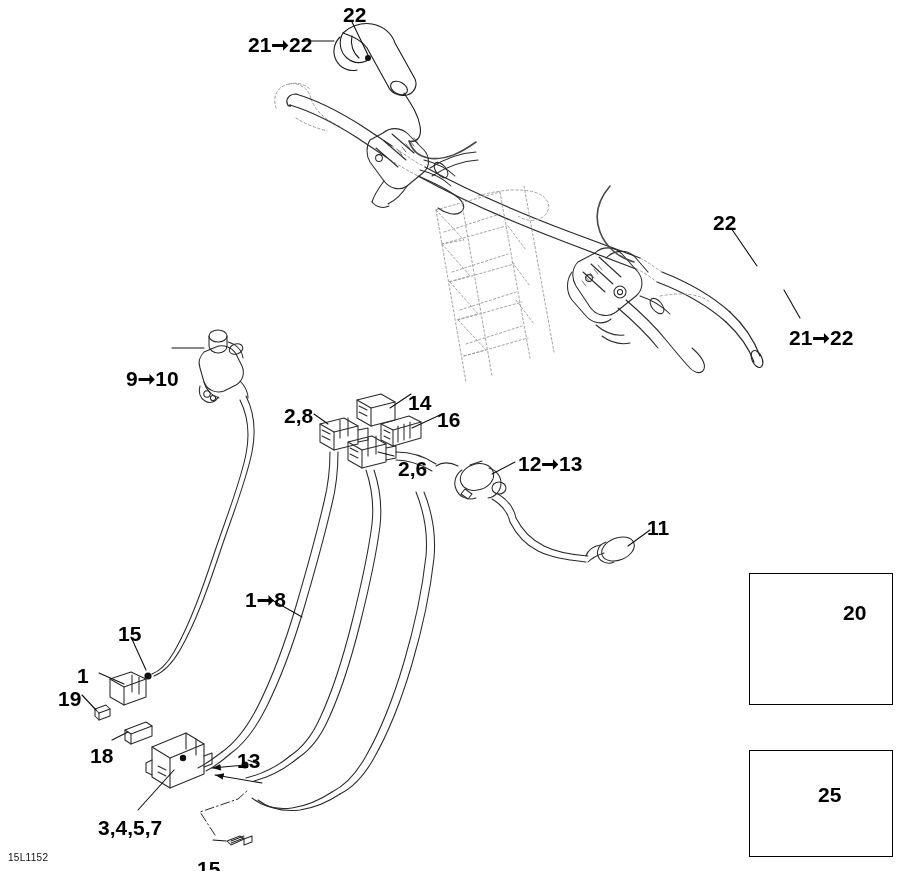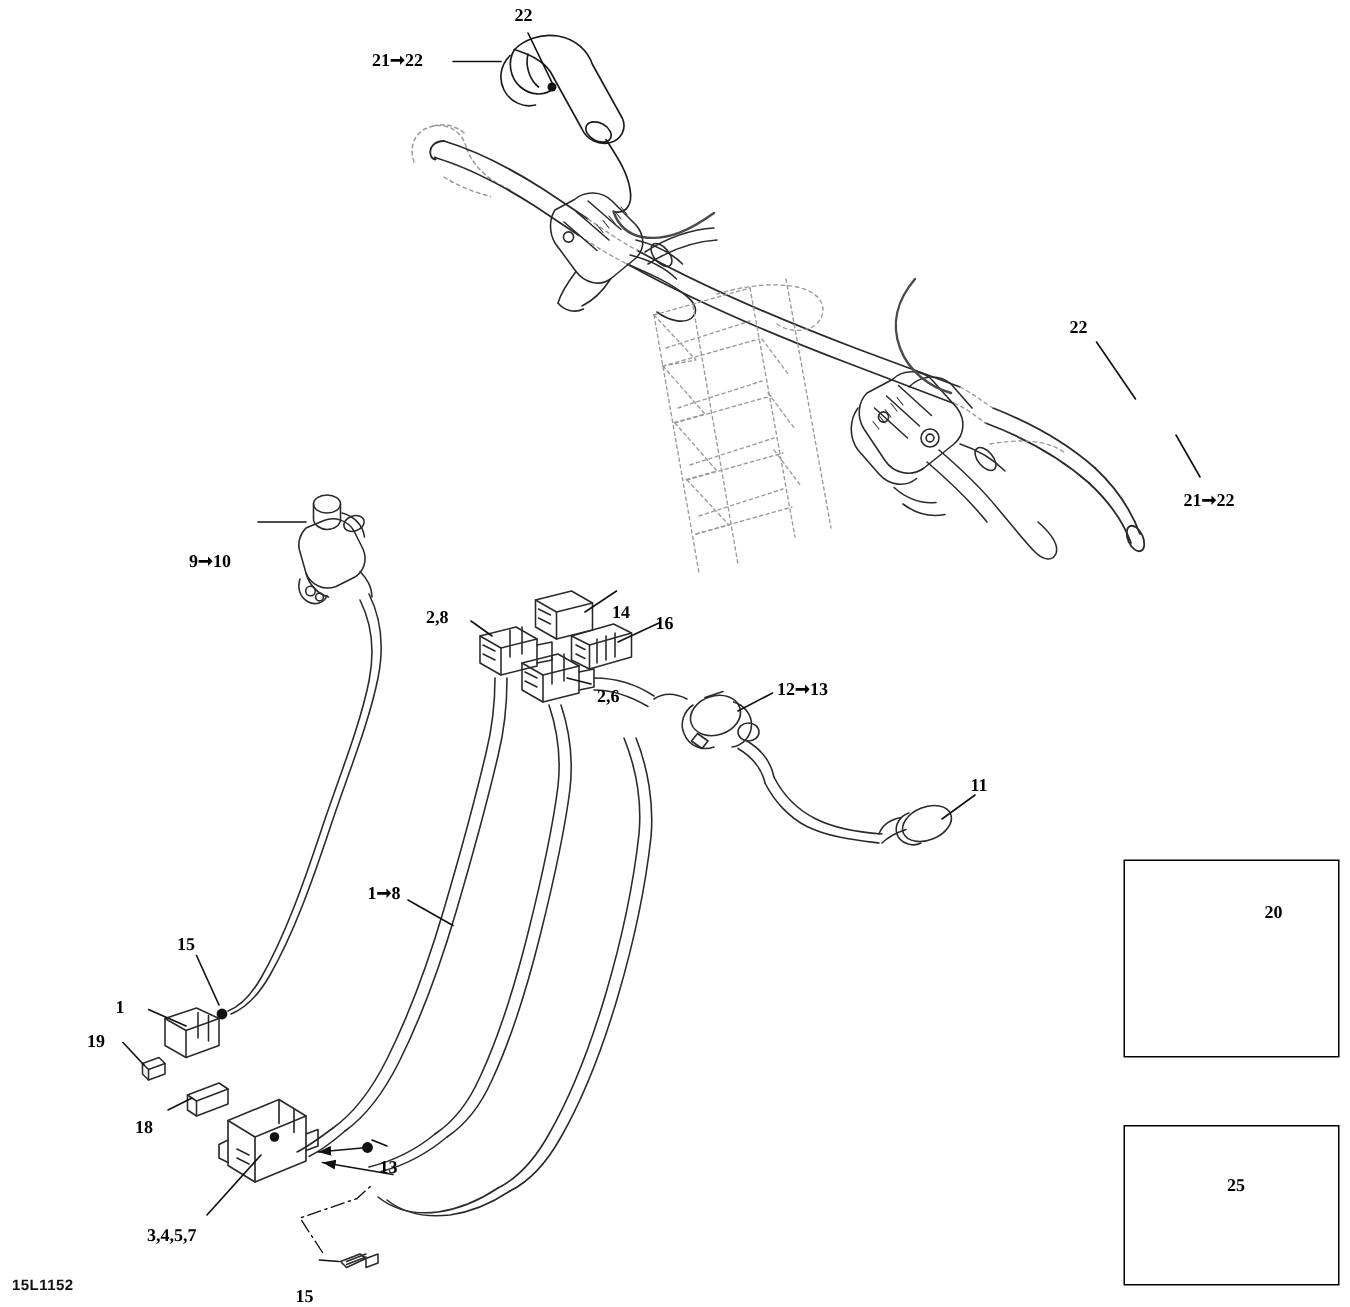--- a/index.html
+++ b/index.html
@@ -15,35 +15,35 @@
     overflow: hidden;
   }
   #diagram-root {
     position: absolute;
     left: 0; top: 0;
     width: 900px; height: 871px;
   }
   svg#art { position: absolute; left: 0; top: 0; }
   .callout {
     position: absolute;
-    font-family: Liberation Serif, serif;
+    font-family: Liberation Sans, sans-serif;
     font-weight: bold;
-    font-size: 12px;
+    font-size: 21px;
     color: #000000;
     white-space: nowrap;
     letter-spacing: 0px;
     line-height: 1;
   }
   .footer-code {
     position: absolute;
     left: 8px;
     top: 852px;
     font-family: "Liberation Sans", sans-serif;
     font-size: 10px;
-    font-weight: bold;
+    font-weight: normal;
     color: #111111;
     letter-spacing: 0.3px;
   }
   .inset-box {
     position: absolute;
     border: 1px solid #000000;
     background: #ffffff;
     box-sizing: border-box;
   }
 </style>
@@ -384,32 +384,32 @@
   </svg>
 
   <div class="inset-box" style="left:749px; top:573px; width:144px; height:132px;"></div>
   <div class="inset-box" style="left:749px; top:750px; width:144px; height:107px;"></div>
 
   <div class="callout" style="left:343px; top:4px;">22</div>
   <div class="callout" style="left:248px; top:34px;">21➞22</div>
   <div class="callout" style="left:713px; top:212px;">22</div>
   <div class="callout" style="left:789px; top:327px;">21➞22</div>
   <div class="callout" style="left:126px; top:341px;margin-top:27px;">9➞10</div>
-  <div class="callout" style="left:408px; top:402px;">14</div>
+  <div class="callout" style="left:408px; top:392px;">14</div>
   <div class="callout" style="left:284px; top:405px;">2,8</div>
   <div class="callout" style="left:437px; top:409px;">16</div>
   <div class="callout" style="left:398px; top:458px;">2,6</div>
   <div class="callout" style="left:518px; top:453px;">12➞13</div>
   <div class="callout" style="left:647px; top:517px;">11</div>
   <div class="callout" style="left:245px; top:589px;">1➞8</div>
   <div class="callout" style="left:118px; top:623px;">15</div>
   <div class="callout" style="left:77px; top:665px;">1</div>
   <div class="callout" style="left:58px; top:688px;">19</div>
   <div class="callout" style="left:90px; top:745px;">18</div>
-  <div class="callout" style="left:253px; top:750px;margin-top:22px;">13</div>
+  <div class="callout" style="left:237px; top:750px;">13</div>
   <div class="callout" style="left:73px; top:817px;margin-left:25px;">3,4,5,7</div>
   <div class="callout" style="left:197px; top:842px;margin-top:16px;">15</div>
 
   <div class="callout" style="left:843px; top:602px;">20</div>
   <div class="callout" style="left:818px; top:784px;">25</div>
 
   <div class="footer-code">15L1152</div>
 
 </div>
 

